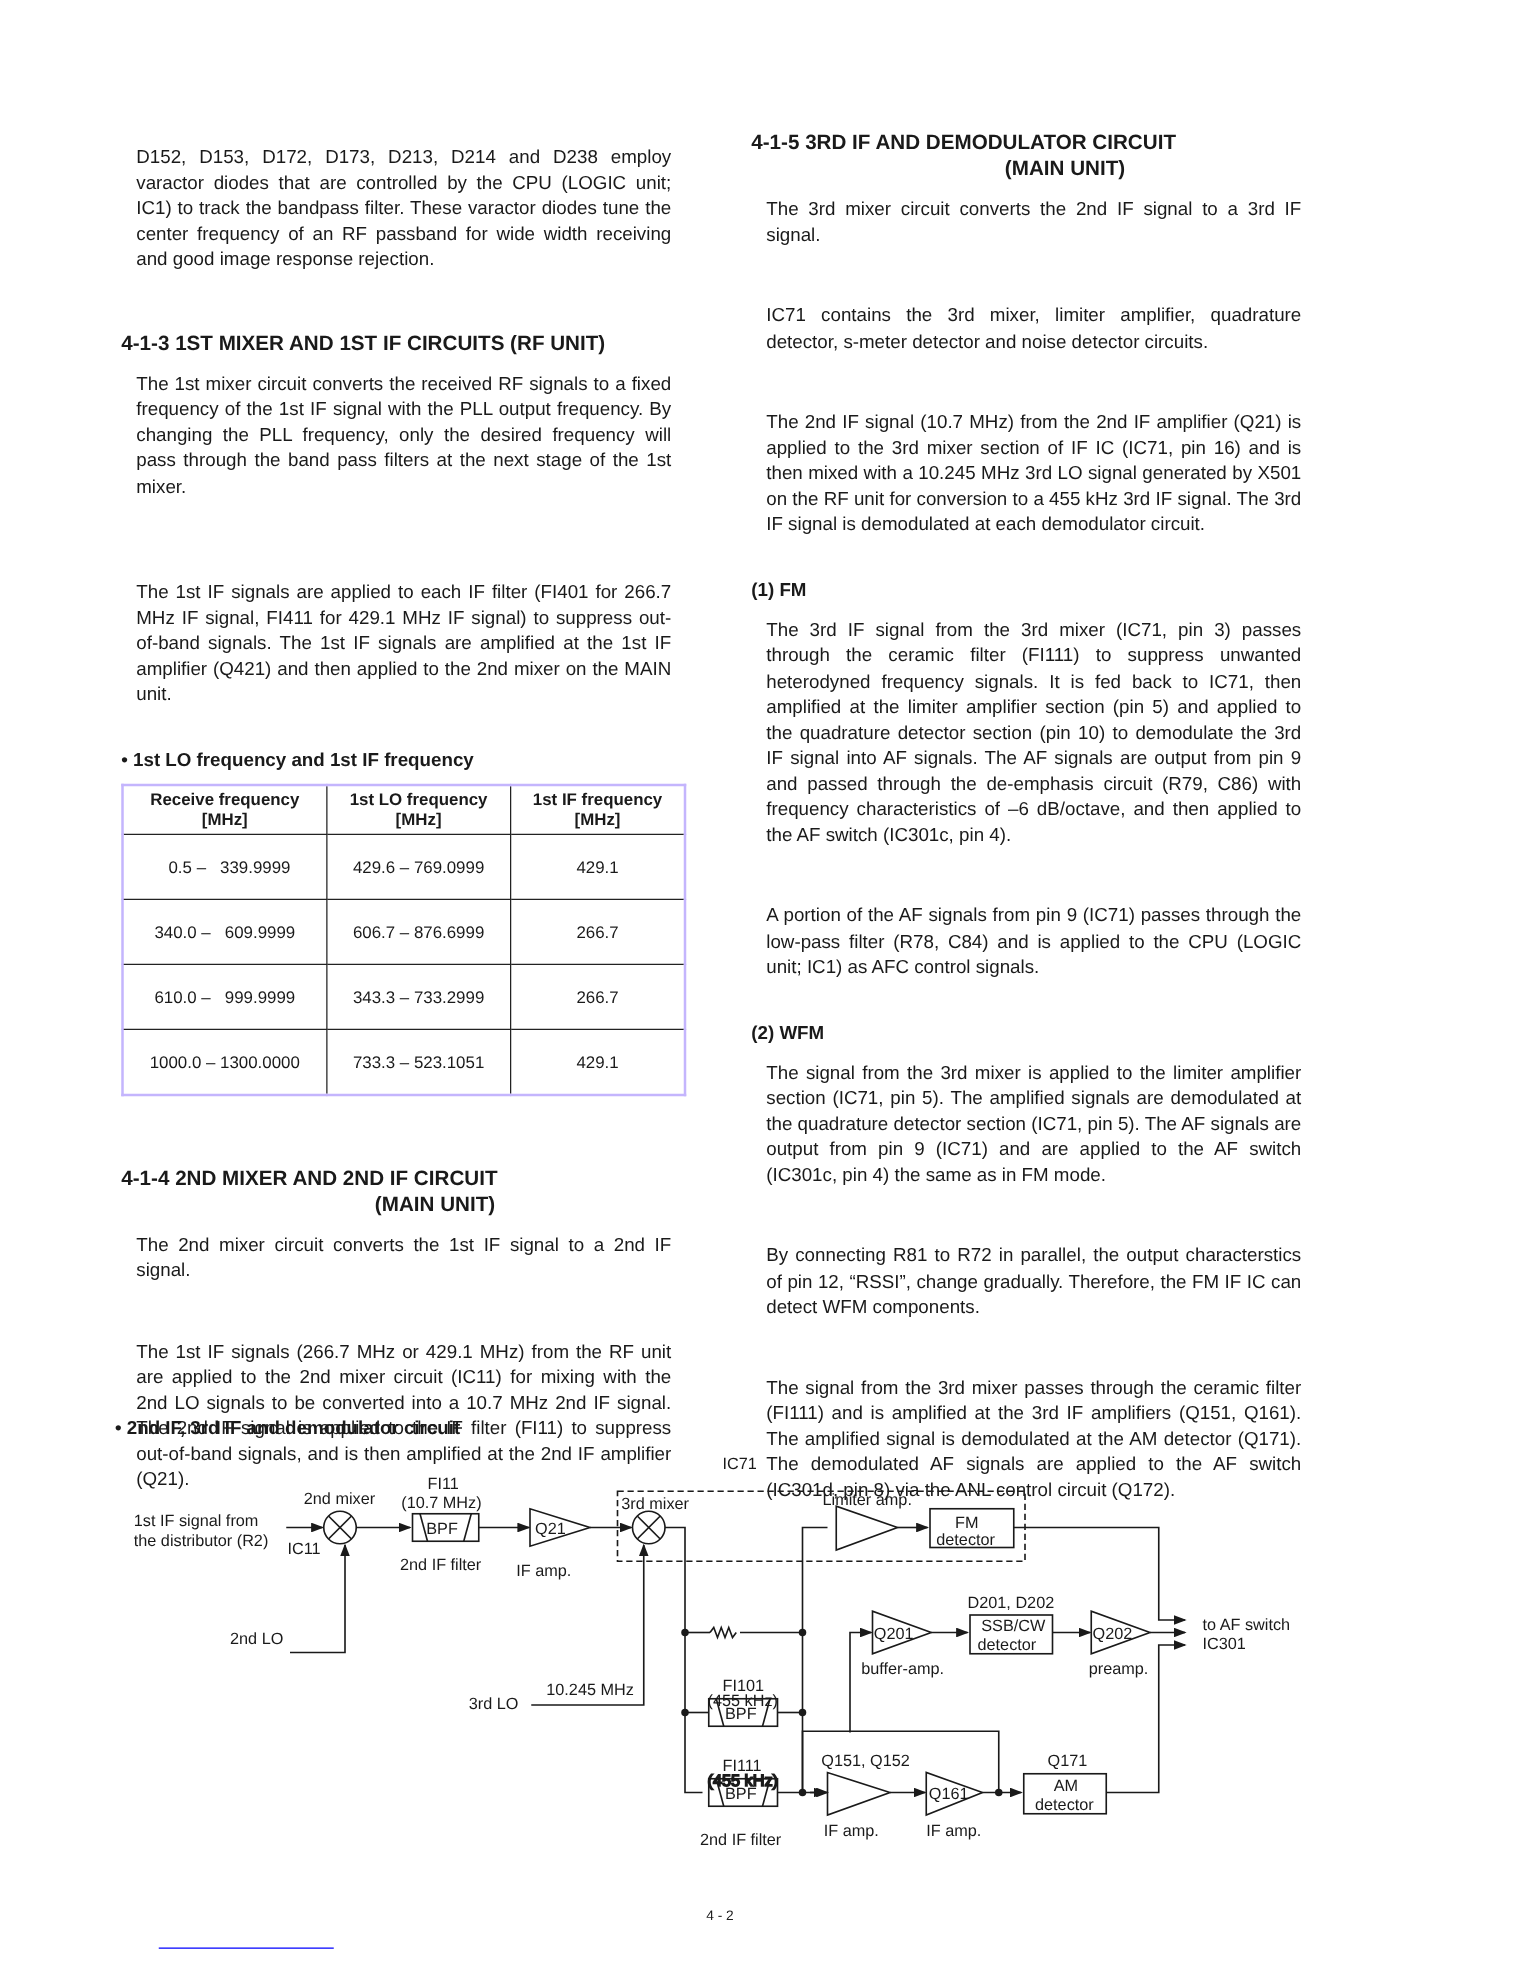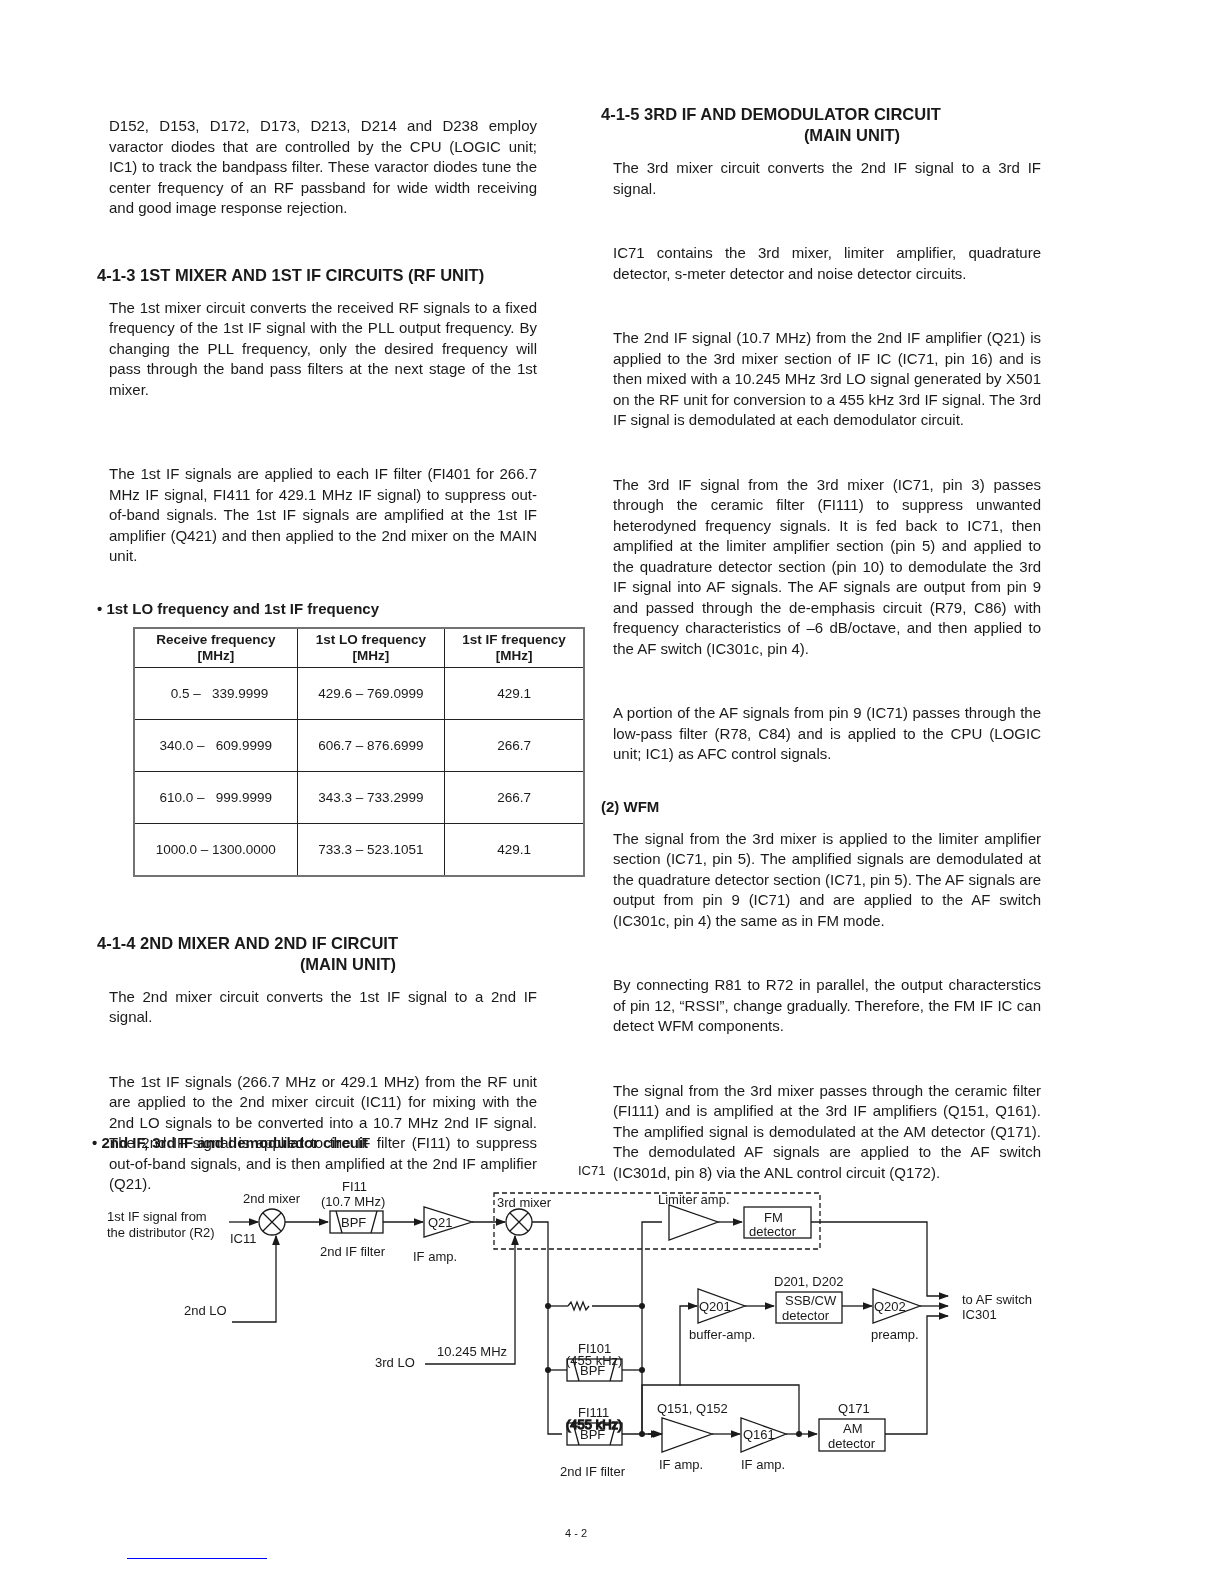--- a/index.html
+++ b/index.html
@@ -10,21 +10,21 @@
   .col-right { left: 601px; top: 104px; }
   p { margin: 12px; font-size: 15px; line-height: 20.5px; text-align: justify; }
   .gap { height: 20px; }
   .gap-lg { height: 34px; }
   h2 { margin: 0; font-size: 16.5px; line-height: 21px; font-weight: bold; }
   h2 .cont { display: block; padding-left: 50px; text-align: center; }
   h3 { margin: 0; font-size: 15px; line-height: 20px; font-weight: bold; }
   .bullet-title { font-size: 15px; font-weight: bold; margin: 0 0 8px 0; line-height: 20px; }
   table.freq { border-collapse: collapse; width: 452px; font-size: 13.5px; }
   table.freq th, table.freq td { border: 1.5px solid #222; text-align: center; padding: 17px 3px; line-height: 17px; }
-  table.freq { border: 2px solid #737373; margin-left: 36px; }
+  table.freq { border: 2px solid #c4b5fd; }
   table.freq th { font-weight: bold; font-size: 13.5px; line-height: 16px; padding: 3px 2px; }
   td.rcv { text-align: left; padding-left: 6px; white-space: pre; }
   .diagram-title { position: absolute; left: 92px; top: 1134px; font-size: 15px; font-weight: bold; }
   .diagram { position: absolute; left: 0; top: 0; width: 1224px; height: 1584px; pointer-events: none; }
   .diagram text { font-family: "Liberation Sans", sans-serif; font-size: 13px; fill: #1a1a1a; }
   .page-num { position: absolute; left: 565px; top: 1527px; font-size: 11px; }
   .link-line { position: absolute; left: 127px; top: 1558px; width: 140px; height: 1px; background: #0000ff; }
 </style>
 </head>
 <body>
@@ -86,20 +86,21 @@
   <h2>
     <span>4-1-5 3RD IF AND DEMODULATOR CIRCUIT</span>
     <span class="cont">(MAIN UNIT)</span>
   </h2>
   <p>The 3rd mixer circuit converts the 2nd IF signal to a 3rd IF signal.</p>
   <div class="gap"></div>
   <p>IC71 contains the 3rd mixer, limiter amplifier, quadrature detector, s-meter detector and noise detector circuits.</p>
   <div class="gap"></div>
   <p>The 2nd IF signal (10.7 MHz) from the 2nd IF amplifier (Q21) is applied to the 3rd mixer section of IF IC (IC71, pin 16) and is then mixed with a 10.245 MHz 3rd LO signal generated by X501 on the RF unit for conversion to a 455 kHz 3rd IF signal. The 3rd IF signal is demodulated at each demodulator circuit.</p>
   <div class="gap"></div>
+  <h3>(1) FM</h3>
   <p>The 3rd IF signal from the 3rd mixer (IC71, pin 3) passes through the ceramic filter (FI111) to suppress unwanted heterodyned frequency signals. It is fed back to IC71, then amplified at the limiter amplifier section (pin 5) and applied to the quadrature detector section (pin 10) to demodulate the 3rd IF signal into AF signals. The AF signals are output from pin 9 and passed through the de-emphasis circuit (R79, C86) with frequency characteristics of –6 dB/octave, and then applied to the AF switch (IC301c, pin 4).</p>
   <div class="gap"></div>
   <p>A portion of the AF signals from pin 9 (IC71) passes through the low-pass filter (R78, C84) and is applied to the CPU (LOGIC unit; IC1) as AFC control signals.</p>
   <div class="gap"></div>
   <h3>(2) WFM</h3>
   <p>The signal from the 3rd mixer is applied to the limiter amplifier section (IC71, pin 5). The amplified signals are demodulated at the quadrature detector section (IC71, pin 5). The AF signals are output from pin 9 (IC71) and are applied to the AF switch (IC301c, pin 4) the same as in FM mode.</p>
   <div class="gap"></div>
   <p>By connecting R81 to R72 in parallel, the output characterstics of pin 12, “RSSI”, change gradually. Therefore, the FM IF IC can detect WFM components.</p>
   <div class="gap"></div>
   <p>The signal from the 3rd mixer passes through the ceramic filter (FI111) and is amplified at the 3rd IF amplifiers (Q151, Q161). The amplified signal is demodulated at the AM detector (Q171). The demodulated AF signals are applied to the AF switch (IC301d, pin 8) via the ANL control circuit (Q172).</p>

